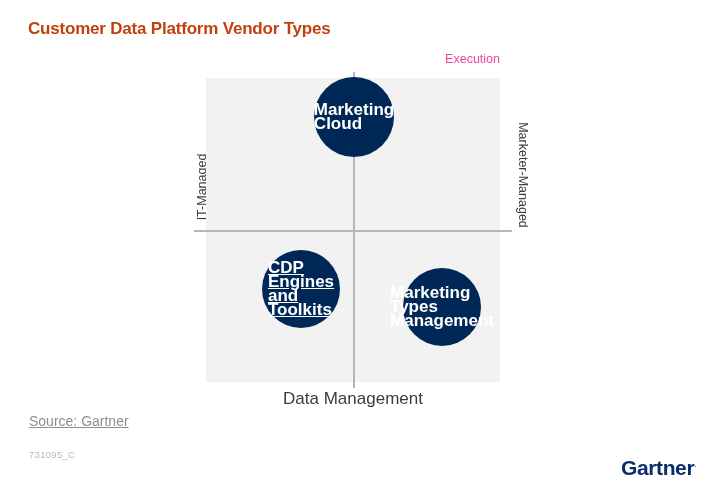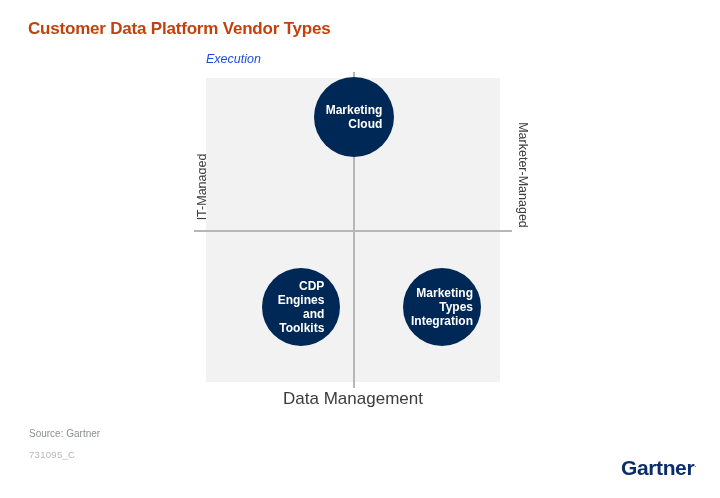--- a/index.html
+++ b/index.html
@@ -58,24 +58,23 @@
     height: 2px;
     background: #b3b7b9;
   }
 
   
   .label-top {
     position: absolute;
     left: 206px;
     top: 52px;
     width: 294px;
-    text-align: left;
+    text-align: right;
     font-size: 12.5px;
-    color: #1d4ed8;
-    font-style: italic;
+    color: #ec4899;
   }
   .label-bottom {
     position: absolute;
     left: 206px;
     top: 389px;
     width: 294px;
     text-align: center;
     font-size: 17px;
     color: #3c3c3c;
   }
@@ -106,40 +105,41 @@
 
   
   .bubble {
     position: absolute;
     border-radius: 50%;
     background: #002856;
     color: #ffffff;
     display: flex;
     align-items: center;
     justify-content: center;
-    text-align: right;
+    text-align: left;
     font-weight: bold;
-    font-size: 12px;
+    font-size: 17px;
     line-height: 14px;
     box-sizing: border-box;
   }
   .bubble span { display: block; }
 
   .bubble-marketing-cloud { left: 108px; top: -1px; width: 80px; height: 80px; }
   .bubble-smart-hub       { left: 214px; top: 51px;  width: 78px; height: 78px; }
-  .bubble-cdp-engines     { left: 56px;  top: 190px; width: 78px; height: 78px; }
+  .bubble-cdp-engines     { left: 56px;  top: 172px; width: 78px; height: 78px; text-decoration: underline; }
   .bubble-mdi             { left: 197px; top: 190px; width: 78px; height: 78px; }
 
   
   .source-line {
     position: absolute;
     left: 29px;
-    top: 428px;
-    font-size: 10px;
+    top: 413px;
+    font-size: 14px;
     color: #8c8f91;
+    text-decoration: underline;
   }
   .doc-id {
     position: absolute;
     left: 29px;
     top: 449px;
     font-size: 9.5px;
     color: #b5b8ba;
     letter-spacing: 0.3px;
   }
   .brand-logo {
@@ -187,21 +187,21 @@
       <span>Engines</span>
       <span>and</span>
       <span>Toolkits</span>
     </div>
   </div>
 
   <div class="bubble bubble-mdi">
     <div>
       <span>Marketing</span>
       <span>Types</span>
-      <span>Integration</span>
+      <span>Management</span>
     </div>
   </div>
 </div>
 
 <div class="source-line">Source: Gartner</div>
 <div class="doc-id">731095_C</div>
 
 <div class="brand-logo">
   <span>Gartner</span><span class="reg">.</span>
 </div>

